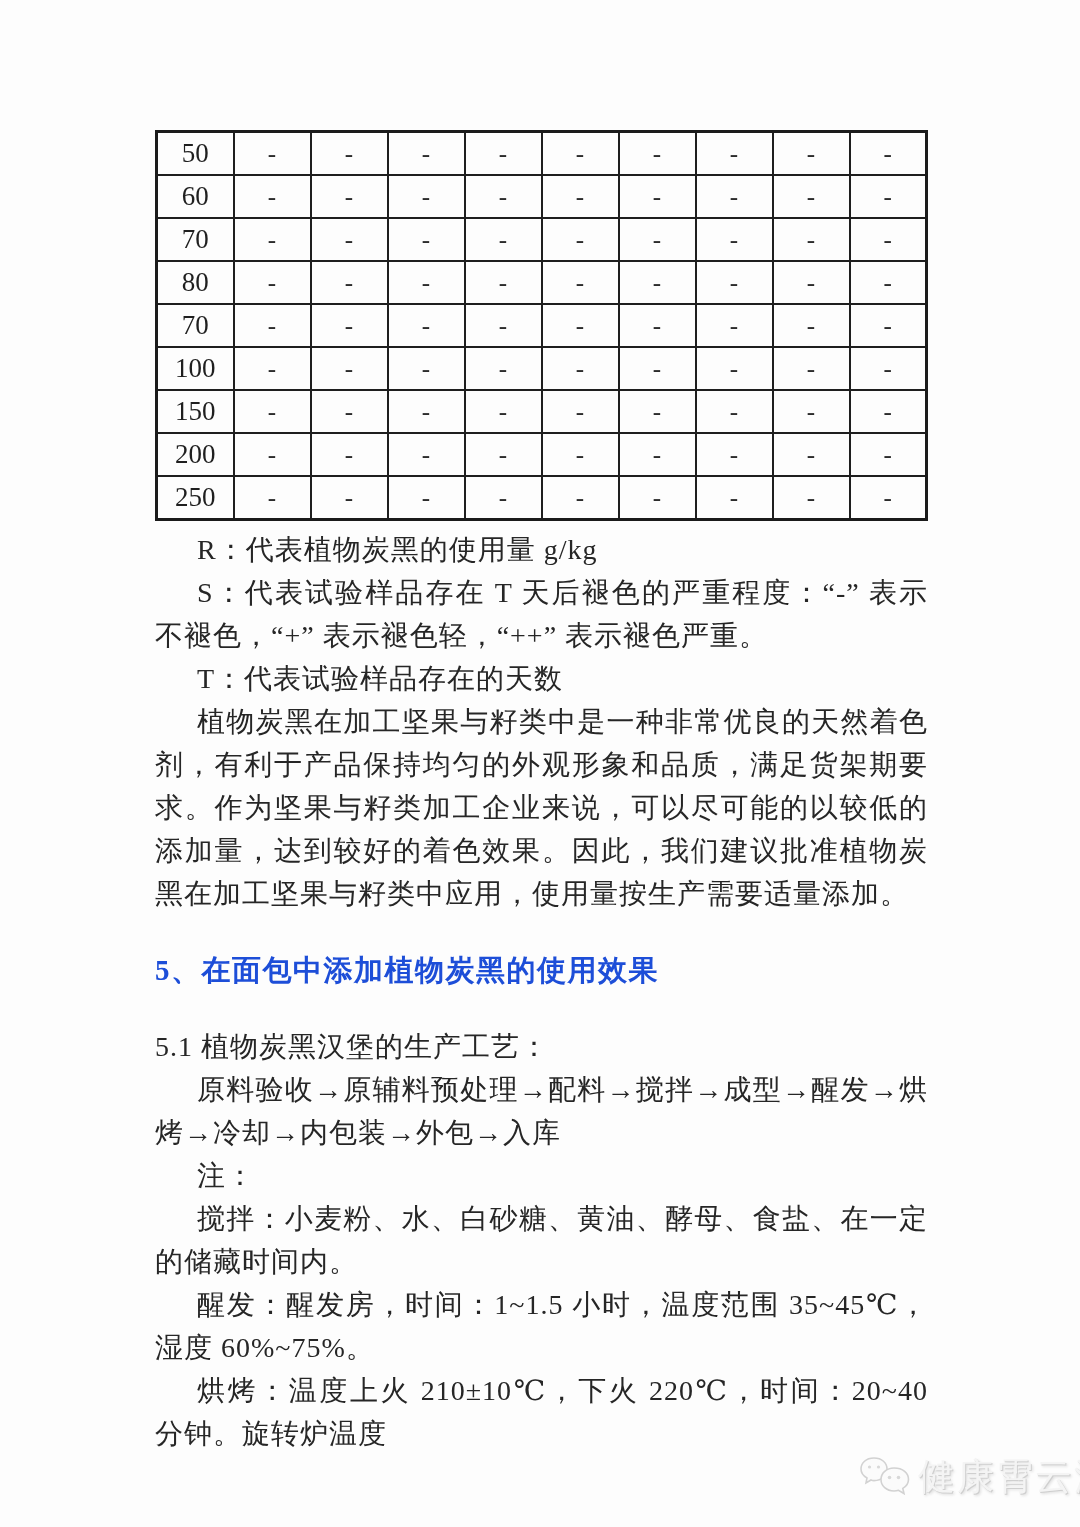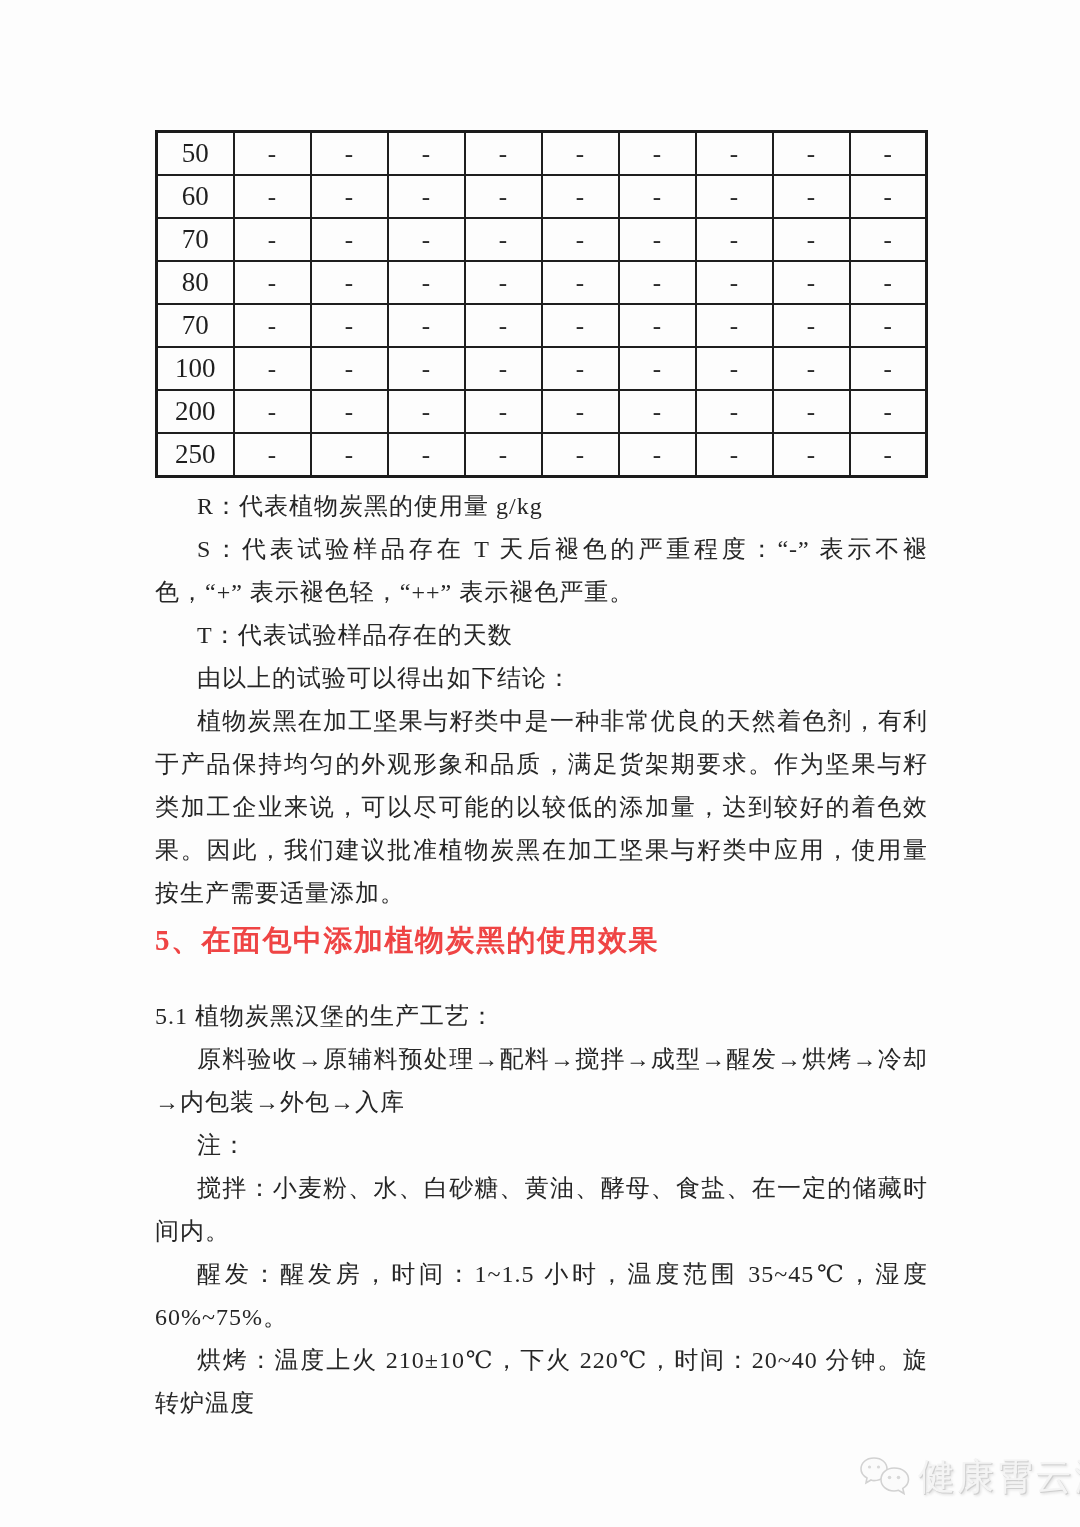--- a/index.html
+++ b/index.html
@@ -31,33 +31,33 @@
     padding: 0;
     text-align: center;
     vertical-align: middle;
     font-size: 27px;
     color: #1f1f1f;
     font-family: "Liberation Serif", "DejaVu Serif", serif;
   }
   table.results td.dash { font-size: 25px; color: #2b2b2b; }
   .body-text p {
     margin: 0;
-    font-size: 24px;
+    font-size: 28px;
     line-height: 43px;
     text-align: justify;
     letter-spacing: 1px;
     color: #262626;
   }
   .body-text p.indent { text-indent: 42px; }
   .body-text p.heading {
     font-weight: bold;
     font-size: 29px;
-    margin-top: 4px;
+    margin-top: 34px;
     letter-spacing: 1.5px;
-    color: #ef4444;
+    color: #1d4ed8;
   }
   .body-text p.subheading { margin-top: 33px; }
   .watermark {
     position: absolute;
     left: 860px;
     top: 1452px;
     display: flex;
     align-items: center;
     gap: 6px;
     user-select: none;
@@ -146,20 +146,32 @@
             <td class="dash">-</td>
             <td class="dash">-</td>
             <td class="dash">-</td>
             <td class="dash">-</td>
             <td class="dash">-</td>
             <td class="dash">-</td>
             <td class="dash">-</td>
             <td class="dash">-</td>
           </tr>
           <tr>
+            <td class="num">150</td>
+            <td class="dash">-</td>
+            <td class="dash">-</td>
+            <td class="dash">-</td>
+            <td class="dash">-</td>
+            <td class="dash">-</td>
+            <td class="dash">-</td>
+            <td class="dash">-</td>
+            <td class="dash">-</td>
+            <td class="dash">-</td>
+          </tr>
+          <tr>
             <td class="num">200</td>
             <td class="dash">-</td>
             <td class="dash">-</td>
             <td class="dash">-</td>
             <td class="dash">-</td>
             <td class="dash">-</td>
             <td class="dash">-</td>
             <td class="dash">-</td>
             <td class="dash">-</td>
             <td class="dash">-</td>
@@ -176,21 +188,20 @@
             <td class="dash">-</td>
             <td class="dash">-</td>
           </tr>
         </tbody>
     </table>
 
     <div class="body-text">
       <p class="indent">R：代表植物炭黑的使用量 g/kg</p>
       <p class="indent">S：代表试验样品存在 T 天后褪色的严重程度：“-” 表示不褪色，“+” 表示褪色轻，“++” 表示褪色严重。</p>
       <p class="indent">T：代表试验样品存在的天数</p>
-      <p class="indent">由以上的试验可以得出如下结论：</p>
       <p class="indent">植物炭黑在加工坚果与籽类中是一种非常优良的天然着色剂，有利于产品保持均匀的外观形象和品质，满足货架期要求。作为坚果与籽类加工企业来说，可以尽可能的以较低的添加量，达到较好的着色效果。因此，我们建议批准植物炭黑在加工坚果与籽类中应用，使用量按生产需要适量添加。</p>
       <p class="heading">5、在面包中添加植物炭黑的使用效果</p>
       <p class="subheading">5.1 植物炭黑汉堡的生产工艺：</p>
       <p class="indent">原料验收→原辅料预处理→配料→搅拌→成型→醒发→烘烤→冷却→内包装→外包→入库</p>
       <p class="indent">注：</p>
       <p class="indent">搅拌：小麦粉、水、白砂糖、黄油、酵母、食盐、在一定的储藏时间内。</p>
       <p class="indent">醒发：醒发房，时间：1~1.5 小时，温度范围 35~45℃，湿度 60%~75%。</p>
       <p class="indent">烘烤：温度上火 210±10℃，下火 220℃，时间：20~40 分钟。旋转炉温度</p>
     </div>
   </div>

